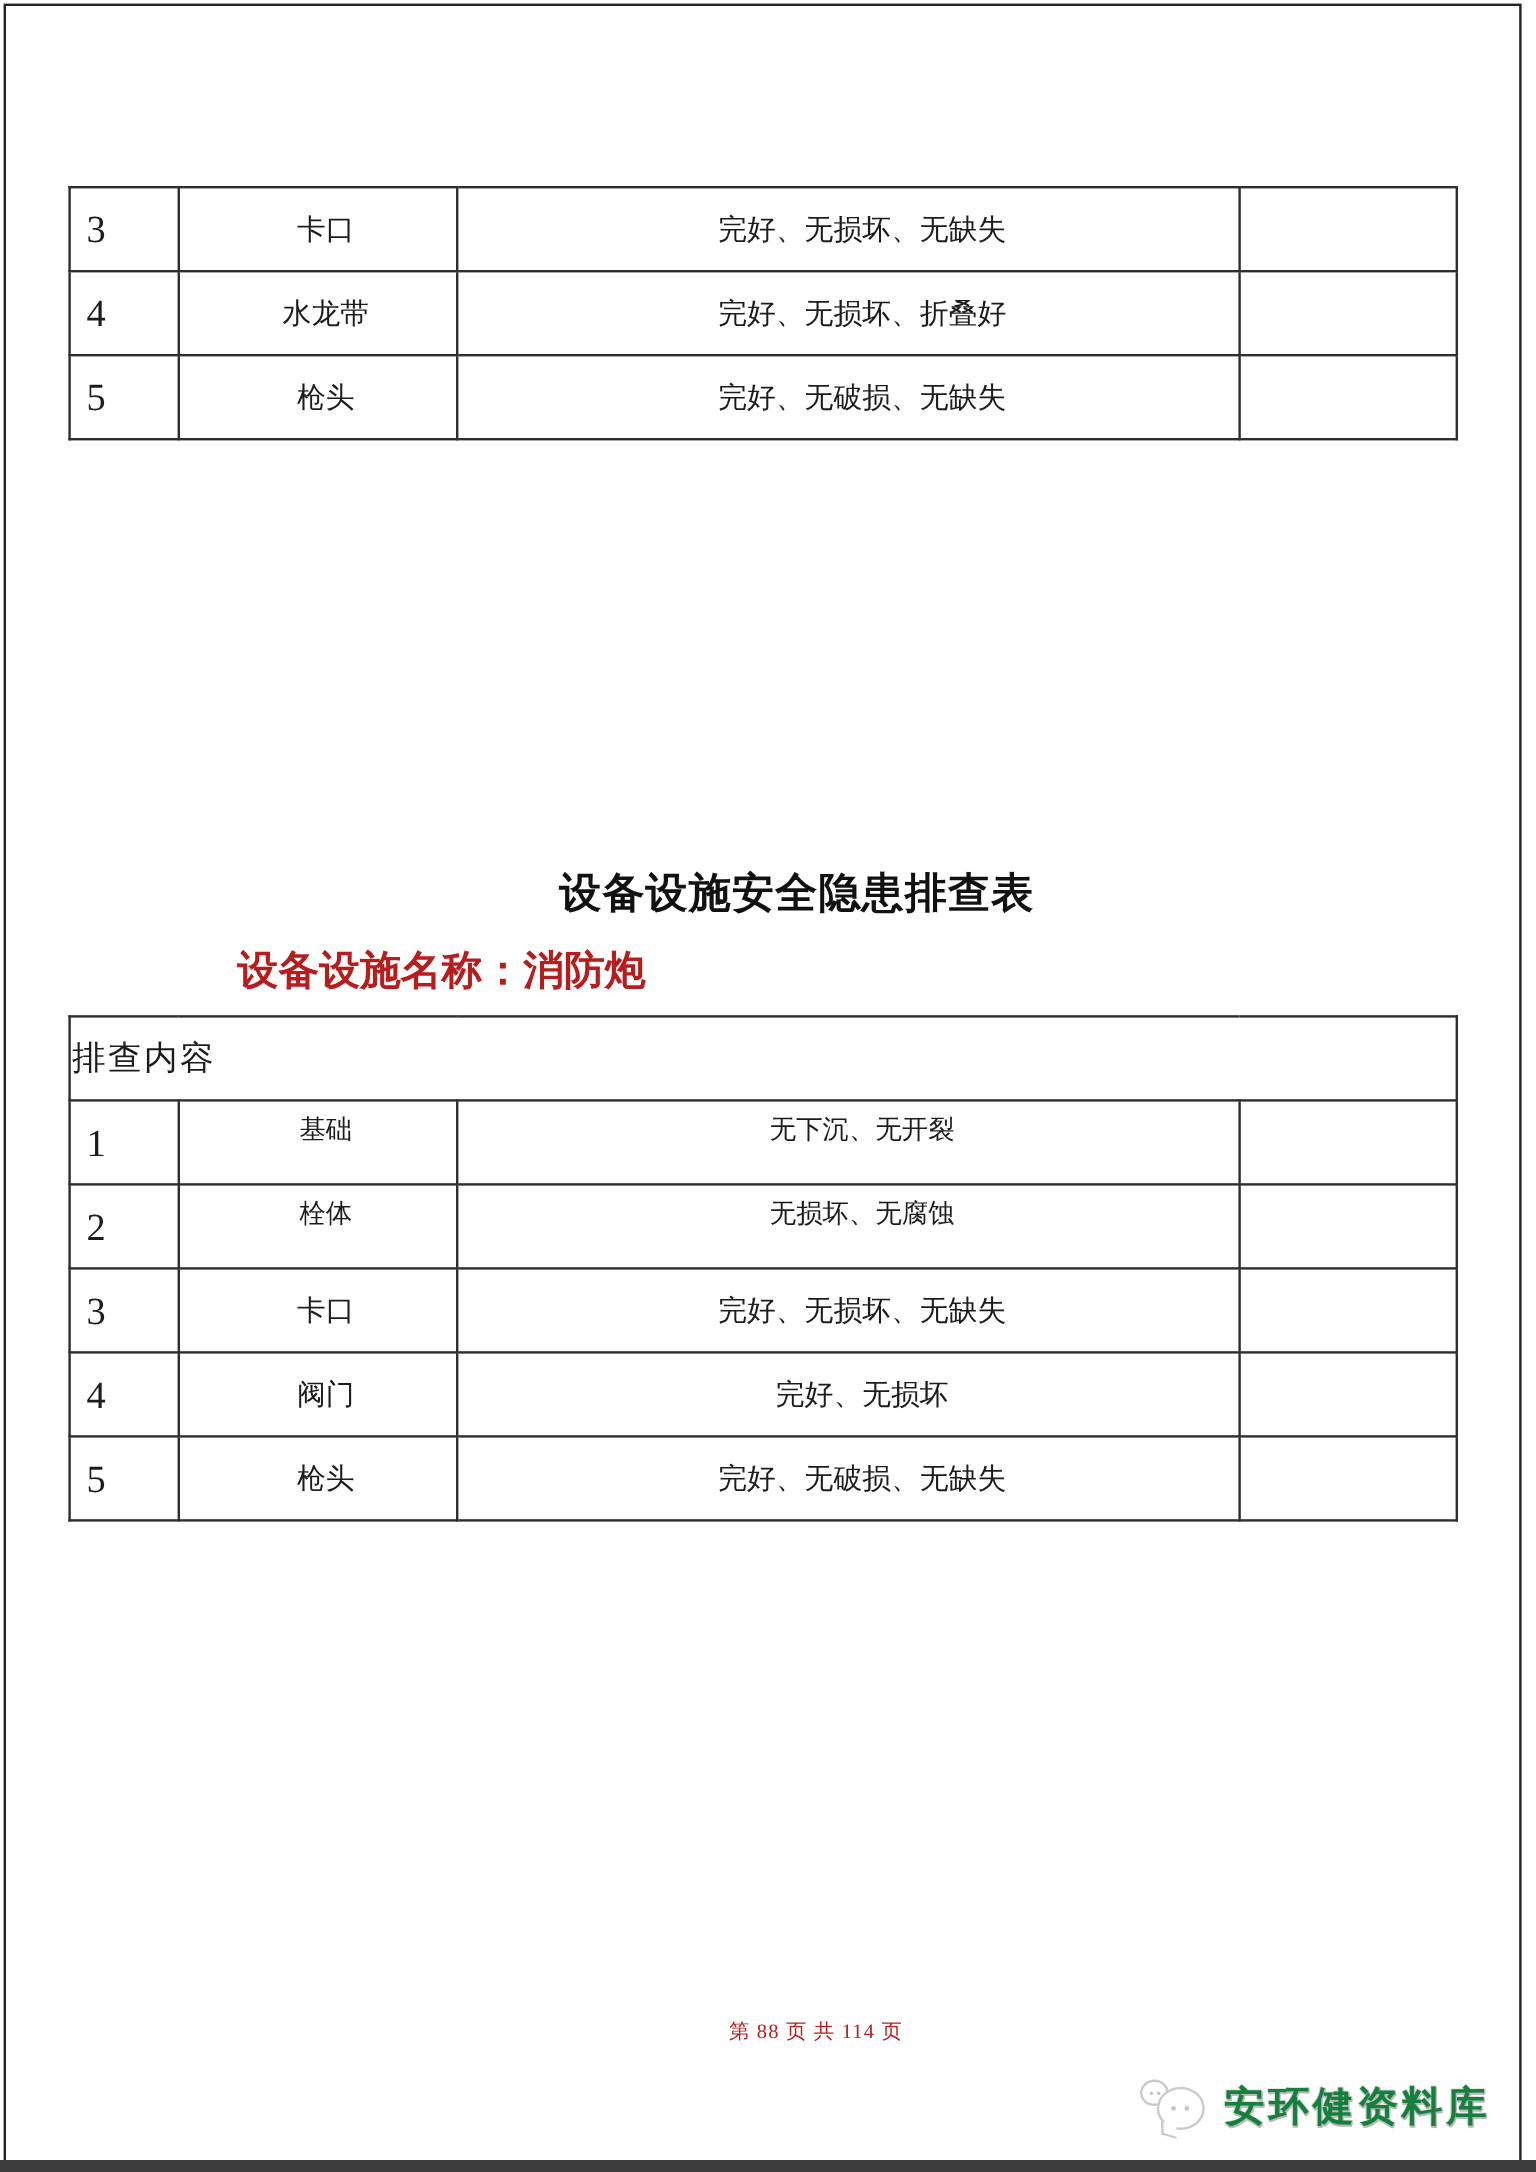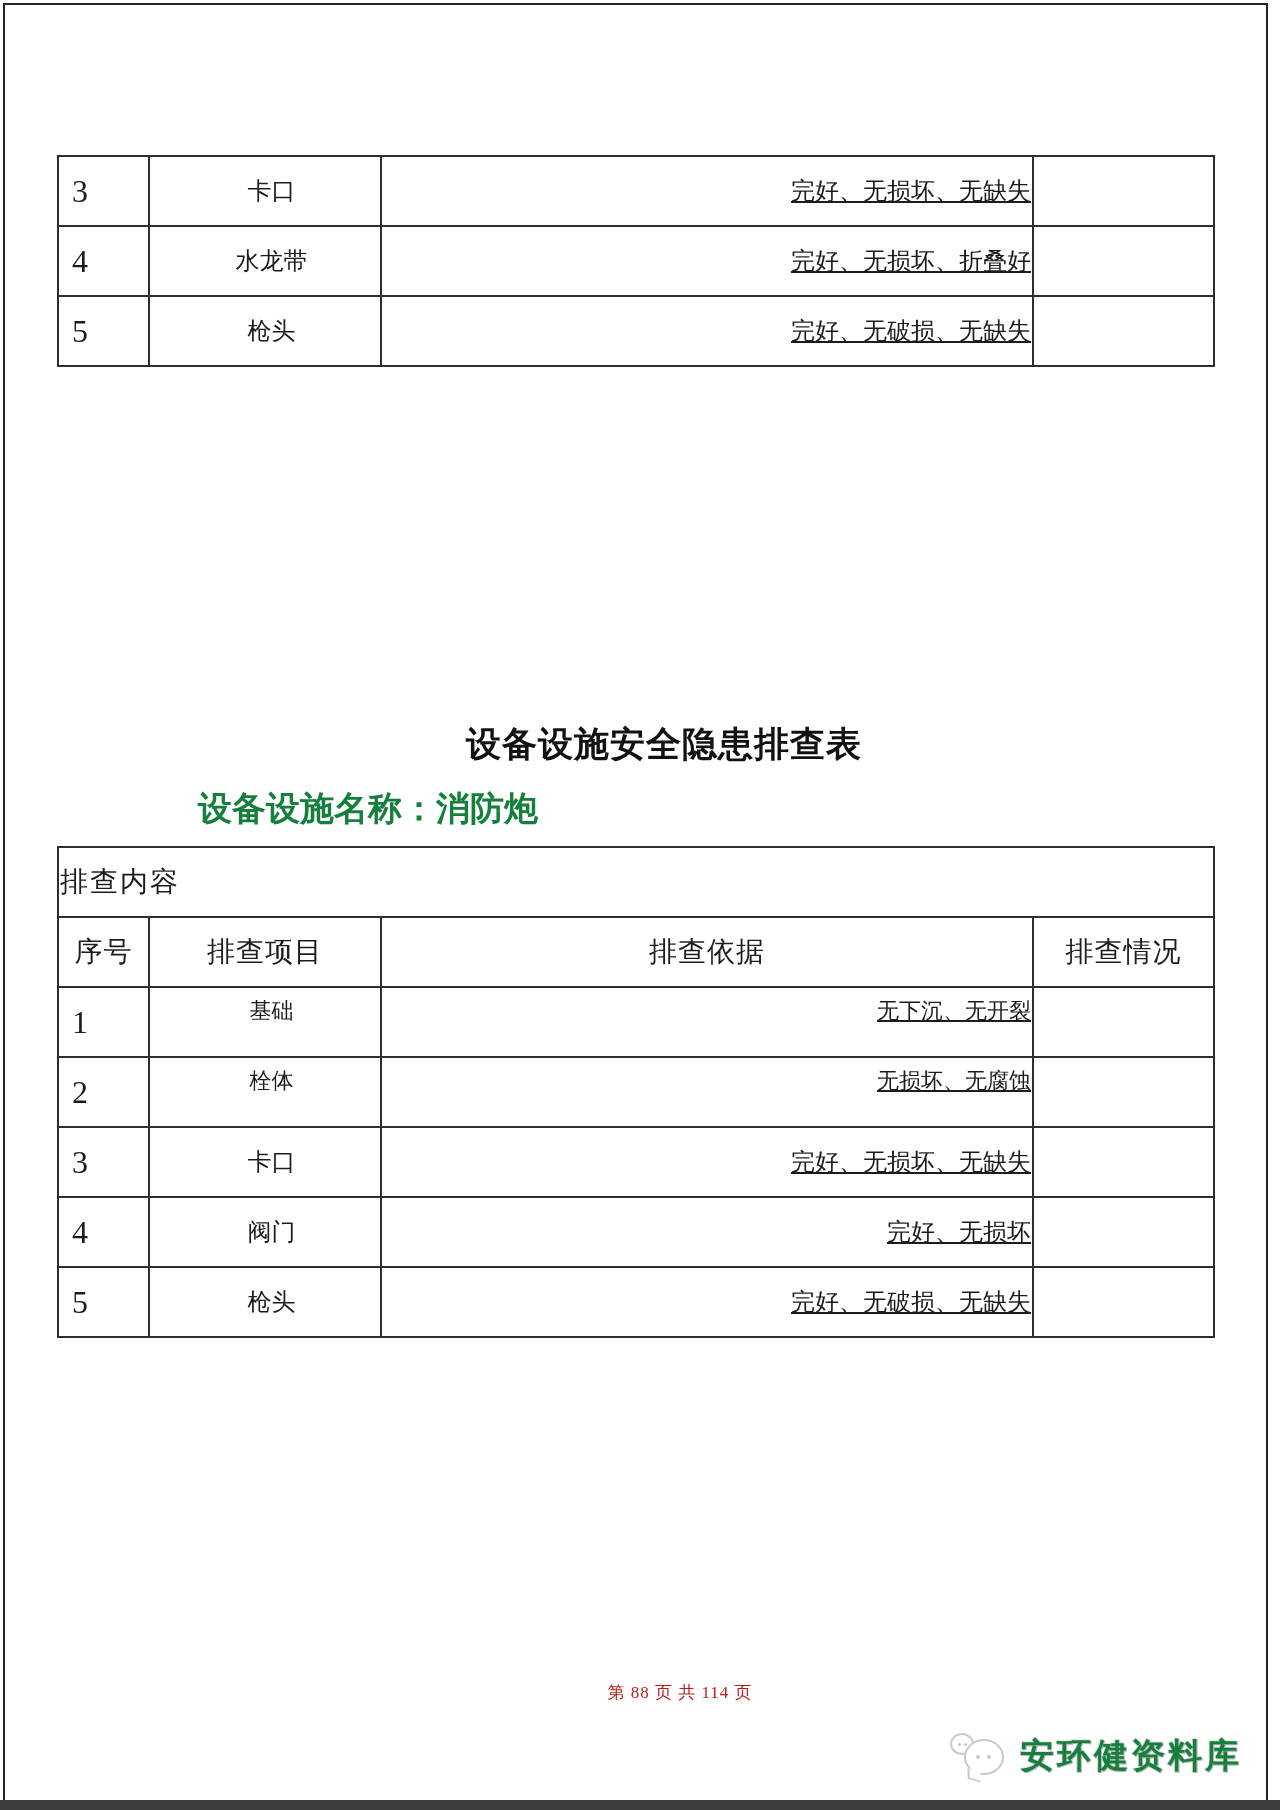--- a/index.html
+++ b/index.html
@@ -26,33 +26,33 @@
   #main-table{top:846px;}
   table.sheet tr{height:70px;}
   tr.merged-header-row{height:71px;}
   tr.col-header-row{height:67px;}
   .merged-header{
     text-align:left;vertical-align:middle;font-size:28px;letter-spacing:2px;
   }
   th.col-h{text-align:center;vertical-align:middle;font-size:28px;letter-spacing:1px;}
   td.no{font-size:32px;text-align:left;padding-left:13px;vertical-align:middle;}
   td.item{font-size:24px;text-align:center;padding-left:14px;vertical-align:middle;}
-  td.basis{font-size:24px;text-align:right;padding-left:24px;vertical-align:middle;text-decoration:underline;}
+  td.basis{font-size:24px;text-align:center;padding-left:24px;vertical-align:middle;}
   td.status{vertical-align:middle;}
   tr.top-aligned td.item, tr.top-aligned td.basis{
     vertical-align:top;padding-top:8px;font-size:22px;
   }
   
   .doc-title{
     position:absolute;left:0;top:721px;width:1280px;text-align:center;
     font-size:35px;font-weight:bold;letter-spacing:1px;color:#111;margin-left:24px;
   }
   .doc-subtitle{
     position:absolute;left:198px;top:786px;
-    font-size:34px;font-weight:bold;color:#15803d;
+    font-size:34px;font-weight:bold;color:#b91c1c;
   }
   
   .page-footer{
     position:absolute;left:0;top:1681px;width:1280px;text-align:center;
     font-size:17px;color:#b91c1c;letter-spacing:1px;padding-left:40px;
   }
   
   .brand{
     position:absolute;top:1731px;right:38px;height:50px;
     display:flex;align-items:center;
@@ -125,26 +125,20 @@
   <colgroup>
     <col style="width:91px">
       <col style="width:232px">
       <col style="width:652px">
       <col style="width:181px">
   </colgroup>
   <tbody>
     <tr class="merged-header-row">
       <td class="merged-header" colspan="4">排查内容</td>
     </tr>
-    <tr class="col-header-row">
-      <th class="col-h">序号</th>
-      <th class="col-h">排查项目</th>
-      <th class="col-h">排查依据</th>
-      <th class="col-h">排查情况</th>
-    </tr>
   </tbody>
   <tbody id="main-table-body">
       <tr class="top-aligned">
         <td class="no">1</td>
         <td class="item">基础</td>
         <td class="basis">无下沉、无开裂</td>
         <td class="status"></td>
       </tr>
       <tr class="top-aligned">
         <td class="no">2</td>

